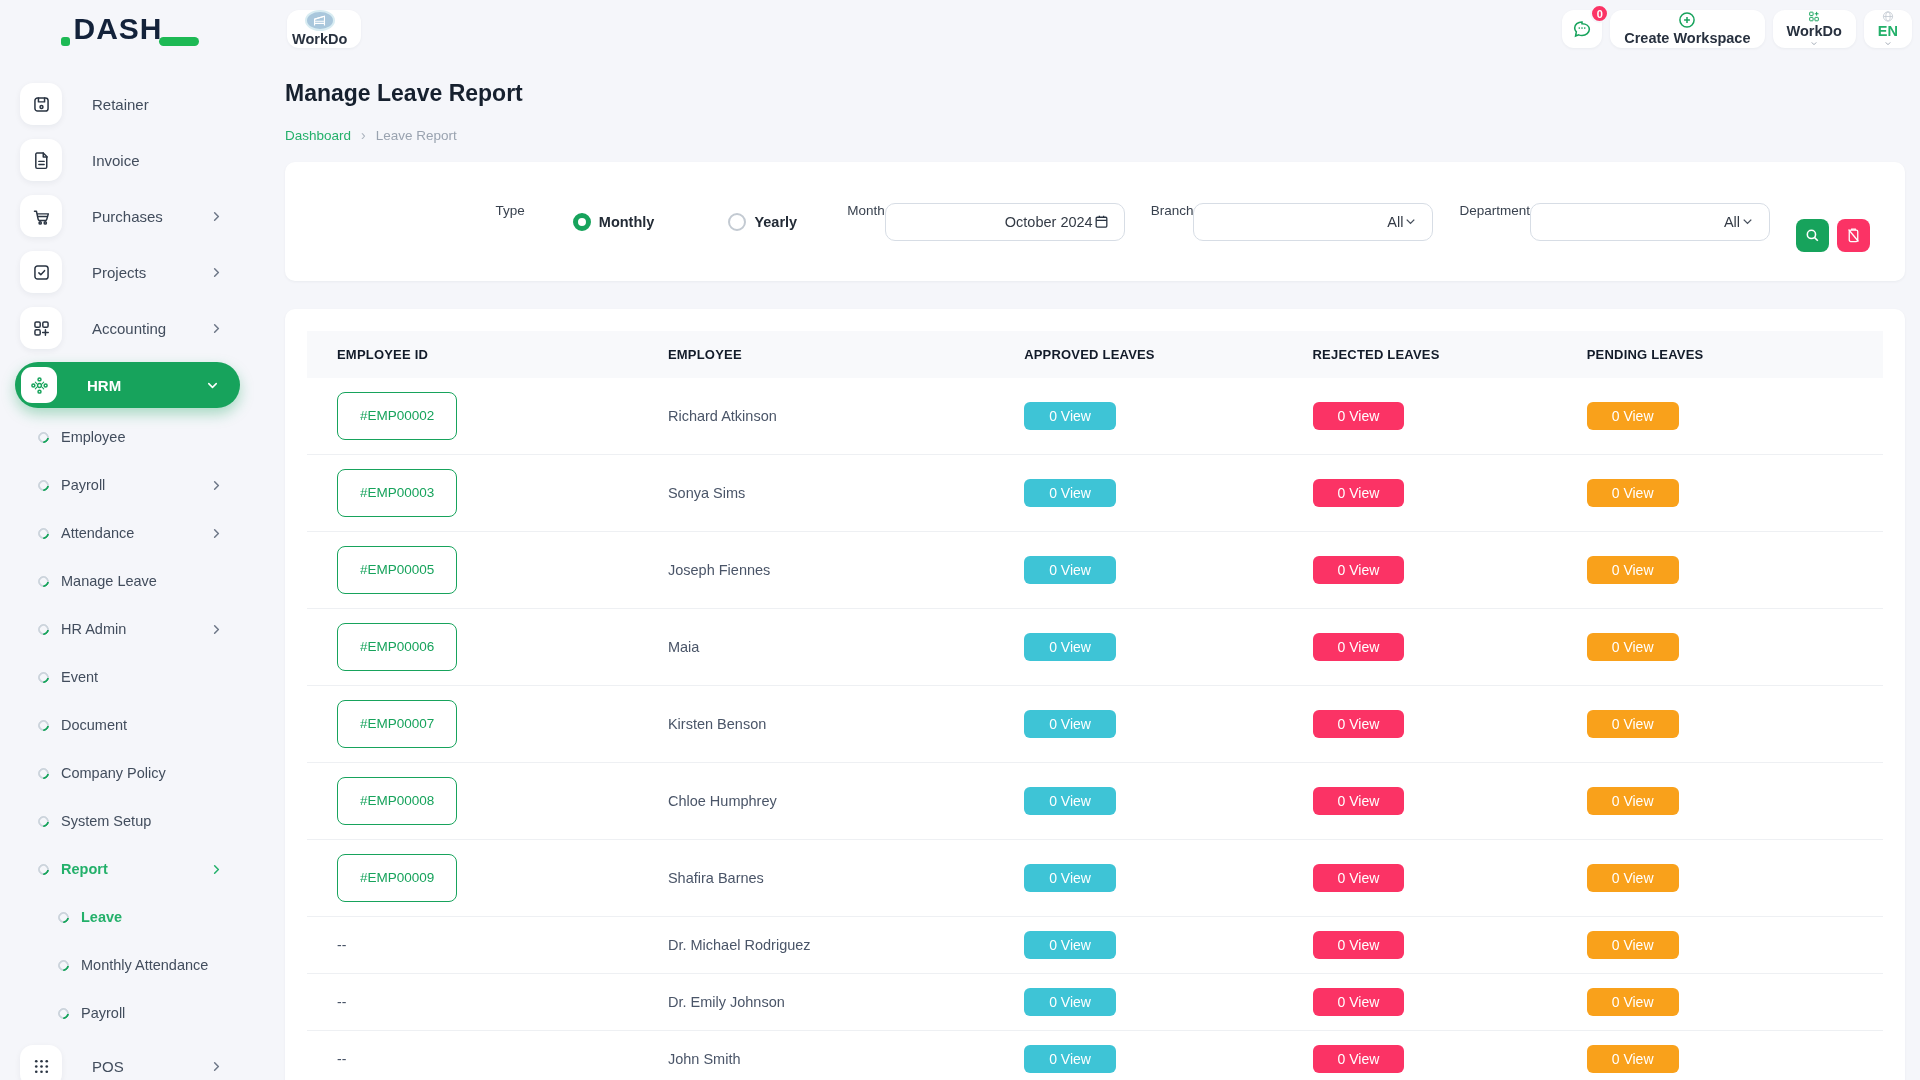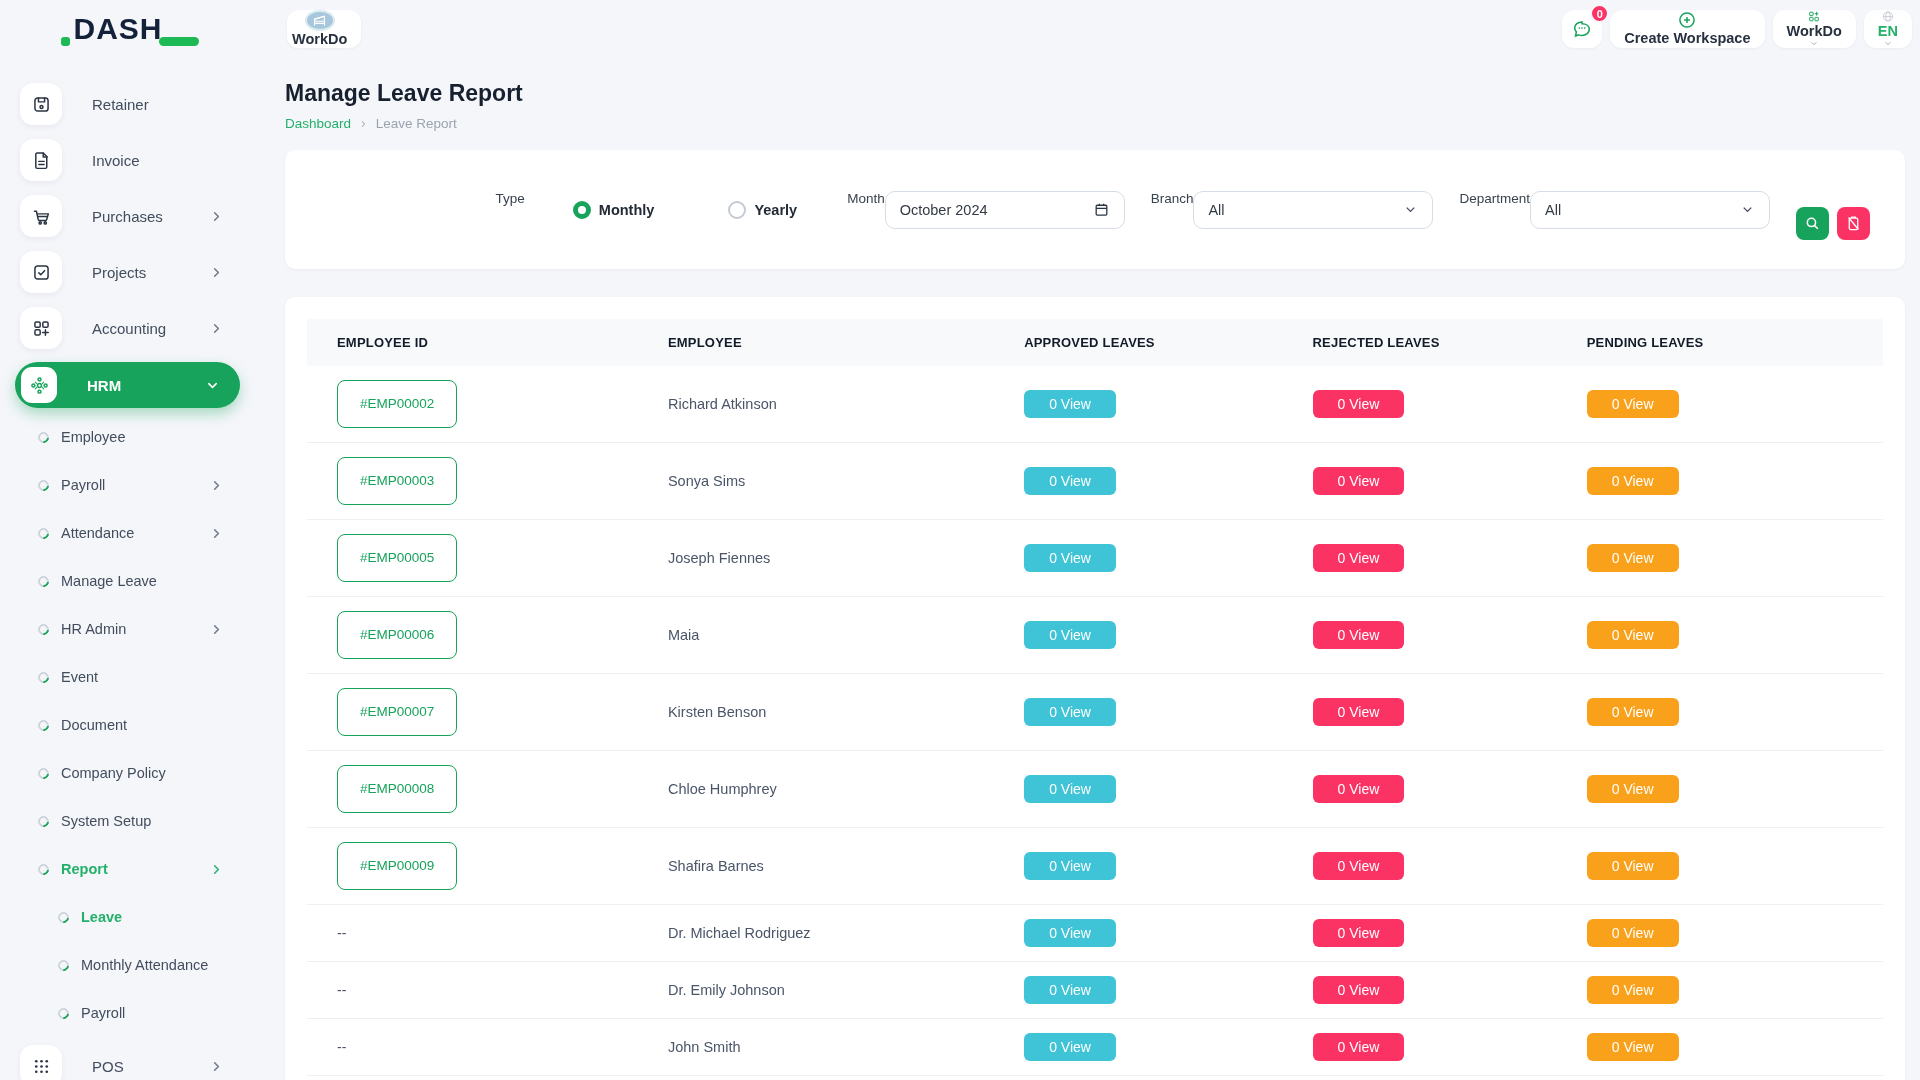--- a/index.html
+++ b/index.html
@@ -78,39 +78,39 @@
     border:2.5px solid #ccd4dc; border-bottom-color:var(--green); transform:rotate(-40deg);
   }
   .side-item.lvl2 .side-label, .side-item.lvl3 .side-label{ margin-left:12px; font-size:14.5px; }
   .side-item.lvl2.active .side-label, .side-item.lvl3.active .side-label{ color:var(--green-txt); font-weight:600; }
   .side-item.lvl2.active .side-chev{ color:var(--green-txt); }
   .side-item.lvl2 .side-chev{ right:36px; }
 
   
   .main{ position:absolute; left:260px; top:58px; right:0; bottom:0; padding:0 15px 0 25px; }
   .page-title{ margin-top:22px; font-size:23px; font-weight:700; color:#16202e; }
-  .breadcrumb{ margin-top:8px; display:flex; align-items:center; gap:10px; font-size:13.5px; }
+  .breadcrumb{ margin-top:20px; display:flex; align-items:center; gap:10px; font-size:13.5px; }
   .crumb-link{ color:var(--green-txt); cursor:pointer; text-decoration:none; }
   .crumb-sep{ color:#aab2bd; font-size:14px; }
   .crumb-current{ color:#9aa3b0; }
 
   .card{ background:var(--card); border-radius:10px; box-shadow:0 1px 3px rgba(20,30,55,.05); }
 
   .filter-card{ margin-top:19px; height:119px; display:flex; align-items:center; justify-content:flex-end; padding:0 35px 0 24px; gap:26px; }
   .fgroup{ display:flex; flex-direction:row; }
   .flabel{ font-size:13.5px; color:#39424f; margin-bottom:9px; }
   .type-group{ margin-right:24px; }
   .radio-row{ display:flex; align-items:center; gap:26px; height:38px; }
   .radio{ display:flex; align-items:center; gap:8px; cursor:pointer; font-size:14.5px; font-weight:700; color:#232b36;padding-left:48px; }
   .rdot{ width:18px; height:18px; border-radius:50%; border:2px solid #c3cad2; background:#fff; }
   .rdot.checked{ border:5.5px solid var(--green); }
   .input{
     height:38px; border:1px solid var(--border); border-radius:10px; background:#fff;
-    display:flex; align-items:center; justify-content:space-between;
-    padding:0 14px; width:240px; font-size:14.5px; color:#333a45; cursor:pointer;gap:42px;
+    display:flex; align-items:center; justify-content:flex-end;
+    padding:0 14px; width:240px; font-size:14.5px; color:#333a45; cursor:pointer;
   }
   .sq-btn{
     width:33px; height:33px; border:none; border-radius:8px; cursor:pointer;
     display:flex; align-items:center; justify-content:center; margin-top:27px;
   }
   .btn-search{ background:var(--green); }
   .btn-reset{ background:var(--pink); margin-left:-18px; }
 
   .table-card{ margin-top:28px; height:900px; padding:22px; }
   table{ width:100%; border-collapse:collapse; }

